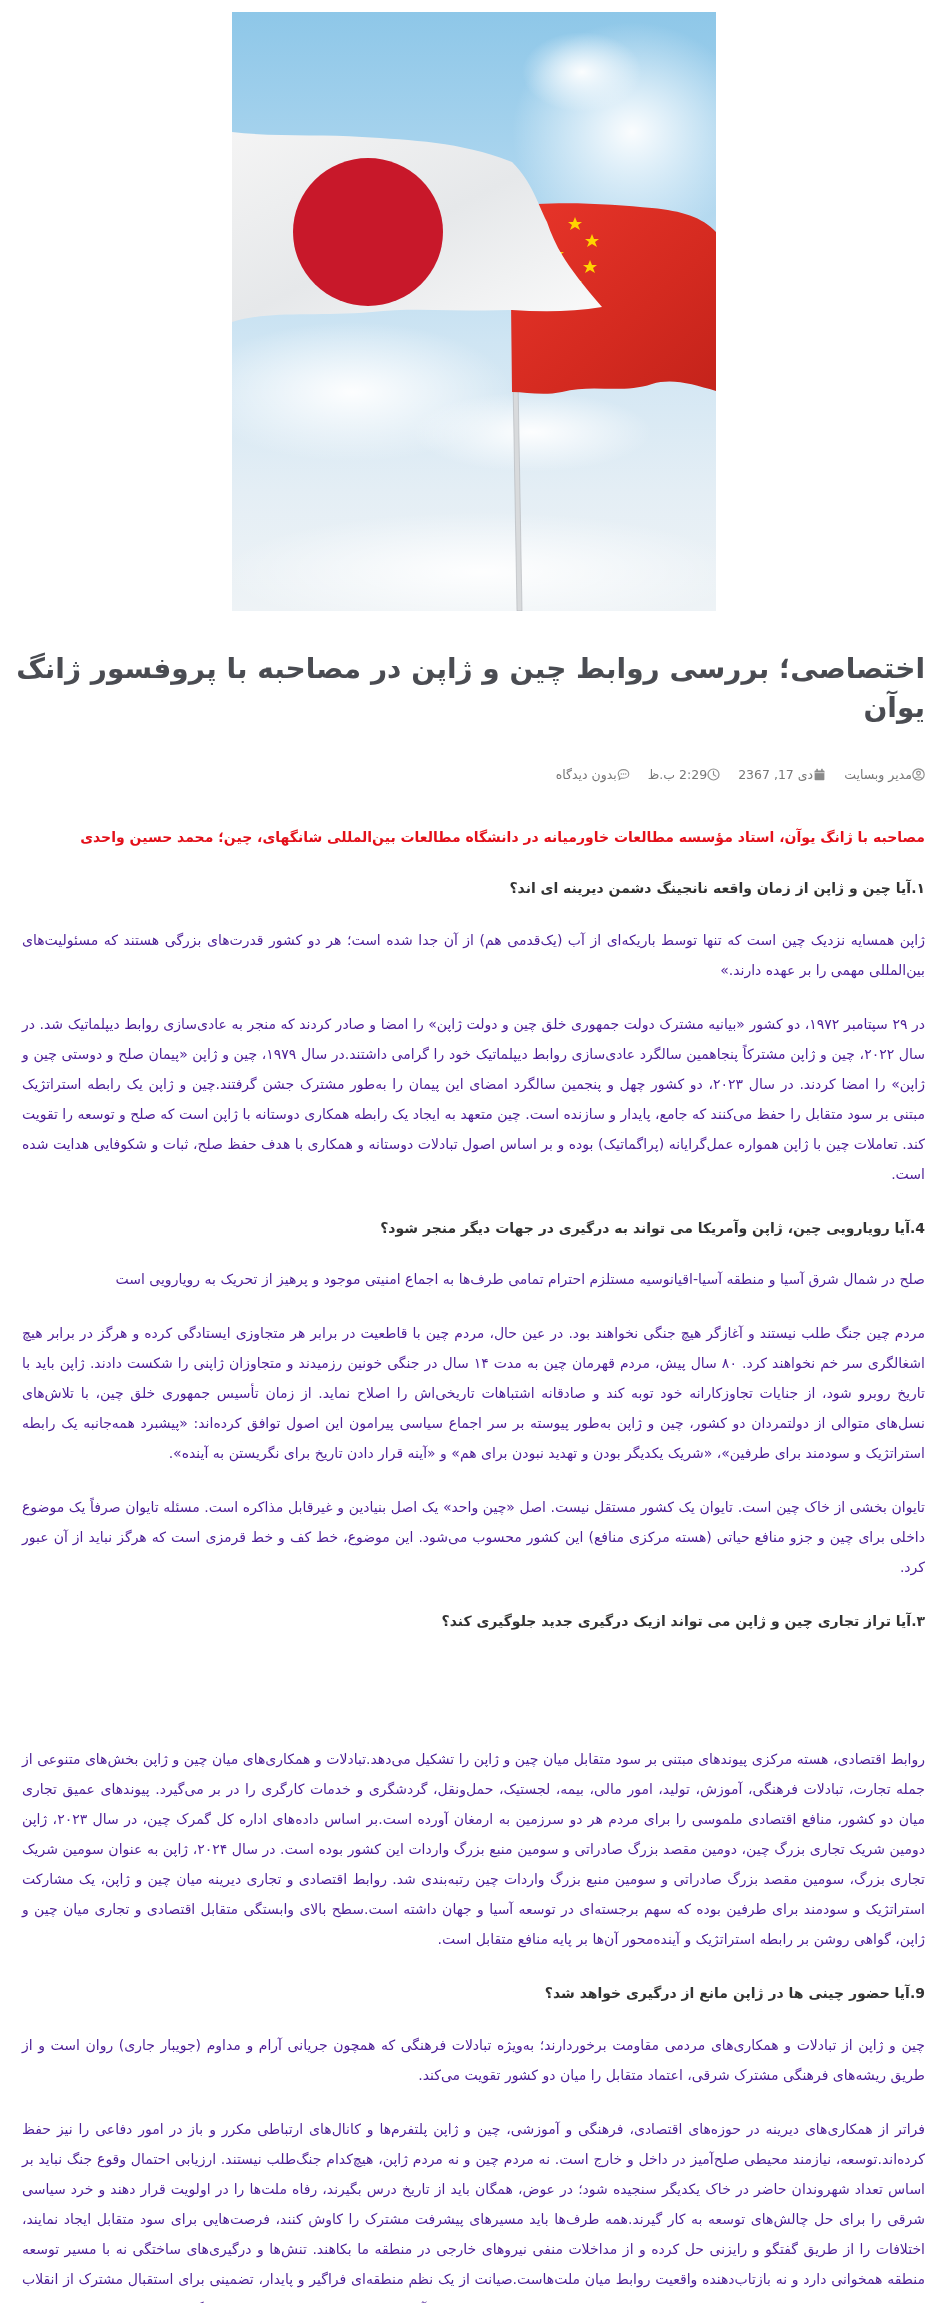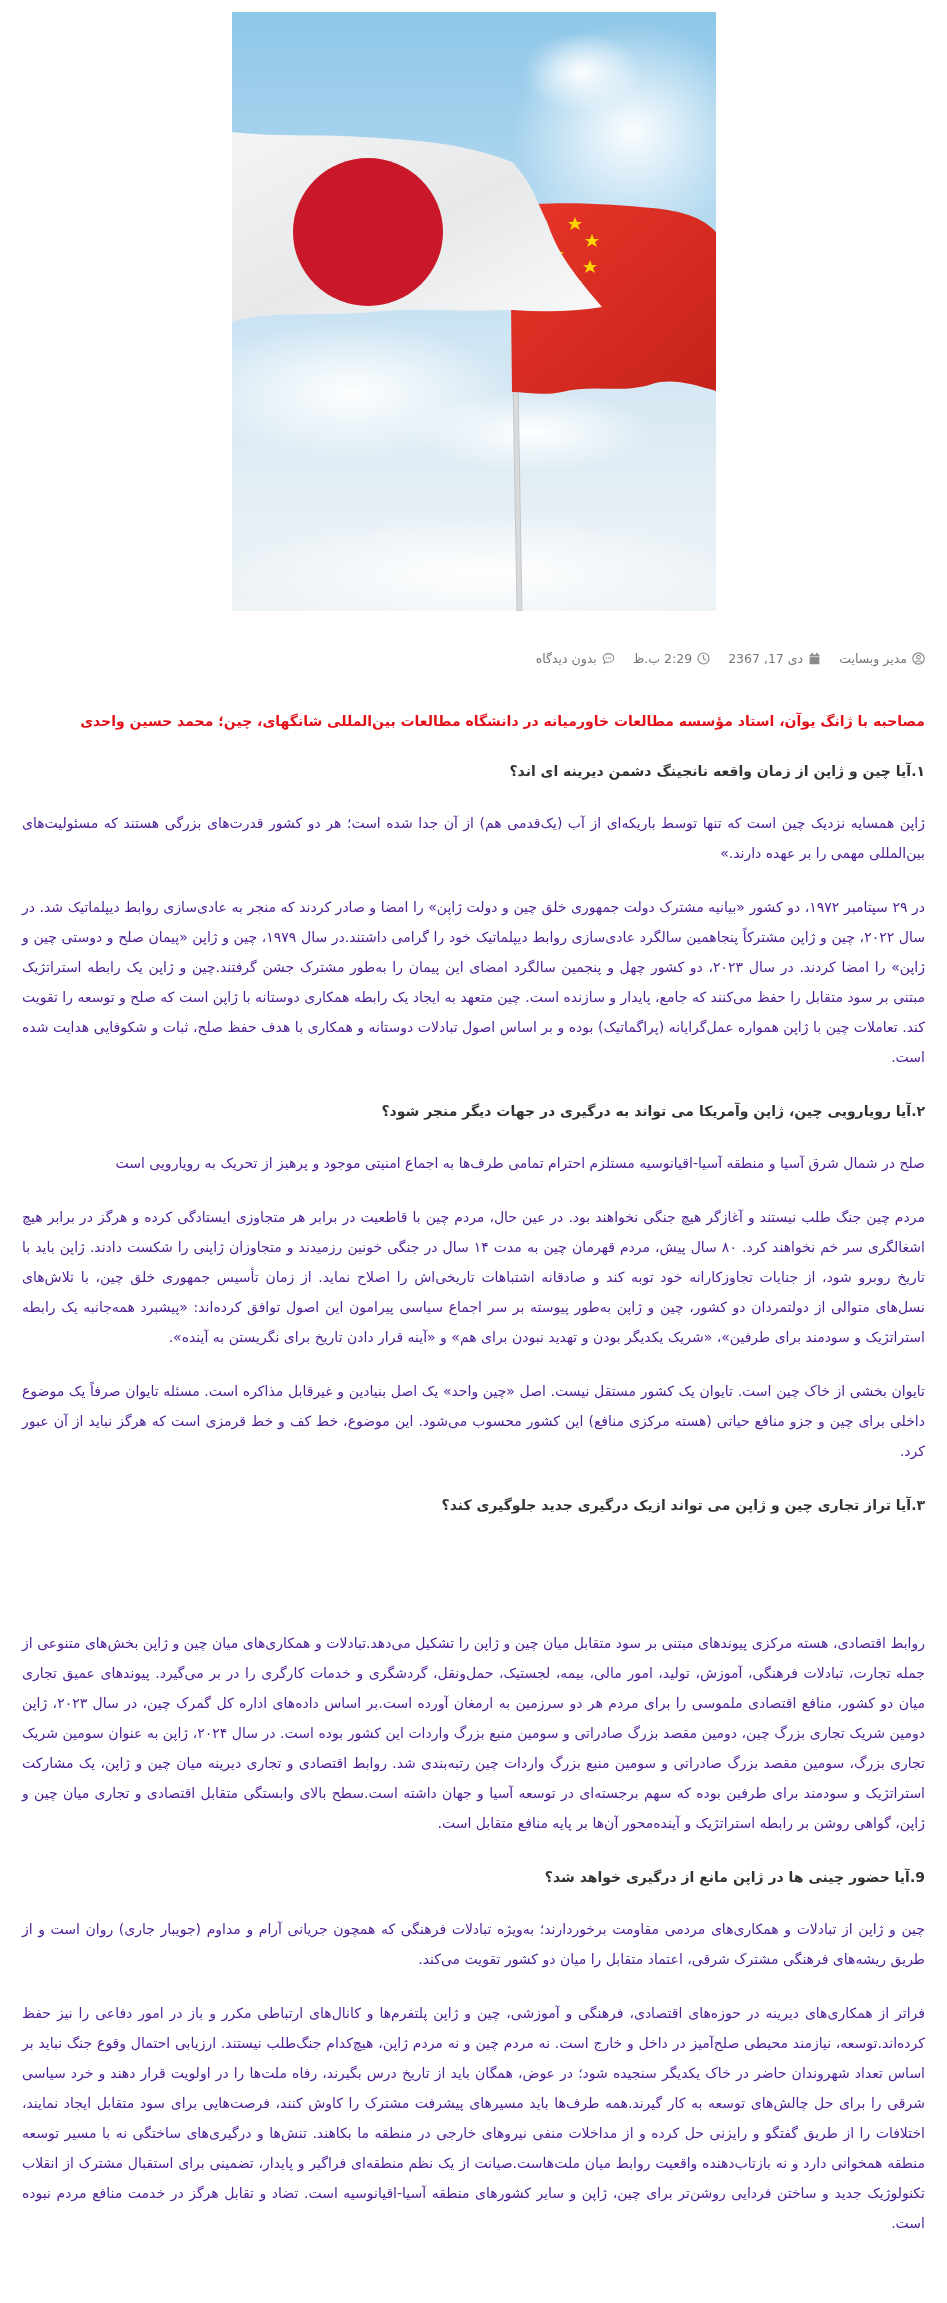--- a/index.html
+++ b/index.html
@@ -40,21 +40,21 @@
     .meta {
       margin-top: 40px;
       display: flex;
       flex-direction: row;
       align-items: center;
       gap: 18px;
       font-size: 12.5px;
       color: #777777;
       padding-right: 8px;
     }
-    .meta-item { display: inline-flex; align-items: center; gap: 5px; }
+    .meta-item { display: inline-flex; align-items: center; }
     .meta-icon { width: 13px; height: 13px; display: inline-block; color: #8a8a8a; }
 
     
     .lead {
       margin-top: 44px;
       color: #e3101a;
       font-size: 14px;
       font-weight: bold;
       line-height: 1.6;
       padding-right: 8px;
@@ -114,20 +114,21 @@
       <polygon points="343,205 345,210 350,210 346,213 348,218 343,215 338,218 340,213 336,210 341,210" fill="#ffd400"></polygon>
       <polygon points="360,222 362,227 367,227 363,230 365,235 360,232 355,235 357,230 353,227 358,227" fill="#ffd400"></polygon>
       <polygon points="358,248 360,253 365,253 361,256 363,261 358,258 353,261 355,256 351,253 356,253" fill="#ffd400"></polygon>
       <polygon points="343,264 345,269 350,269 346,272 348,277 343,274 338,277 340,272 336,269 341,269" fill="#ffd400"></polygon>
 
       <path d="M 0 120 C 40 125, 90 122, 130 125 C 180 128, 230 130, 280 150 C 300 170, 305 190, 315 210 C 325 240, 340 260, 370 295 C 340 300, 310 300, 280 298 C 230 300, 180 295, 140 300 C 80 305, 40 298, 0 310 Z" fill="url(#jpflag)"></path>
       <ellipse cx="136" cy="220" rx="75" ry="74" fill="#c8182a"></ellipse>
     </svg>
   </div>
 
+  <h1 class="title">اختصاصی؛ بررسی روابط چین و ژاپن در مصاحبه با پروفسور ژانگ یوآن</h1>
 
   <div class="meta">
     <span class="meta-item">
       <svg class="meta-icon" viewBox="0 0 16 16">
         <circle cx="8" cy="8" r="7" fill="none" stroke="currentColor" stroke-width="1.4"></circle>
         <circle cx="8" cy="6.5" r="2.3" fill="none" stroke="currentColor" stroke-width="1.4"></circle>
         <path d="M 3.8 12.8 C 5 10.5, 11 10.5, 12.2 12.8" fill="none" stroke="currentColor" stroke-width="1.4"></path>
       </svg>
       <span>مدیر وبسایت</span>
     </span>
@@ -159,21 +160,21 @@
   </div>
 
   <p class="lead" style="color: rgb(227, 16, 26);">مصاحبه با ژانگ یوآن، استاد مؤسسه مطالعات خاورمیانه در دانشگاه مطالعات بین‌المللی شانگهای، چین؛ محمد حسین واحدی</p>
 
   <div class="body">
 
     <h3 class="q">۱.آیا چین و ژاپن از زمان واقعه نانجینگ دشمن دیرینه ای اند؟</h3>
     <p class="para">ژاپن همسایه نزدیک چین است که تنها توسط باریکه‌ای از آب (یک‌قدمی هم) از آن جدا شده است؛ هر دو کشور قدرت‌های بزرگی هستند که مسئولیت‌های بین‌المللی مهمی را بر عهده دارند.»</p>
     <p class="para">در ۲۹ سپتامبر ۱۹۷۲، دو کشور «بیانیه مشترک دولت جمهوری خلق چین و دولت ژاپن» را امضا و صادر کردند که منجر به عادی‌سازی روابط دیپلماتیک شد. در سال ۲۰۲۲، چین و ژاپن مشترکاً پنجاهمین سالگرد عادی‌سازی روابط دیپلماتیک خود را گرامی داشتند.در سال ۱۹۷۹، چین و ژاپن «پیمان صلح و دوستی چین و ژاپن» را امضا کردند. در سال ۲۰۲۳، دو کشور چهل و پنجمین سالگرد امضای این پیمان را به‌طور مشترک جشن گرفتند.چین و ژاپن یک رابطه استراتژیک مبتنی بر سود متقابل را حفظ می‌کنند که جامع، پایدار و سازنده است. چین متعهد به ایجاد یک رابطه همکاری دوستانه با ژاپن است که صلح و توسعه را تقویت کند. تعاملات چین با ژاپن همواره عمل‌گرایانه (پراگماتیک) بوده و بر اساس اصول تبادلات دوستانه و همکاری با هدف حفظ صلح، ثبات و شکوفایی هدایت شده است.</p>
 
-    <h3 class="q">۲.آیا رویارویی چین، ژاپن وآمریکا می تواند به درگیری در جهات دیگر منجر شود؟</h3>
+    <h3 class="q">4.آیا رویارویی چین، ژاپن وآمریکا می تواند به درگیری در جهات دیگر منجر شود؟</h3>
     <p class="para">صلح در شمال شرق آسیا و منطقه آسیا-اقیانوسیه مستلزم احترام تمامی طرف‌ها به اجماع امنیتی موجود و پرهیز از تحریک به رویارویی است</p>
     <p class="para">مردم چین جنگ طلب نیستند و آغازگر هیچ جنگی نخواهند بود. در عین حال، مردم چین با قاطعیت در برابر هر متجاوزی ایستادگی کرده و هرگز در برابر هیچ اشغالگری سر خم نخواهند کرد. ۸۰ سال پیش، مردم قهرمان چین به مدت ۱۴ سال در جنگی خونین رزمیدند و متجاوزان ژاپنی را شکست دادند. ژاپن باید با تاریخ روبرو شود، از جنایات تجاوزکارانه خود توبه کند و صادقانه اشتباهات تاریخی‌اش را اصلاح نماید. از زمان تأسیس جمهوری خلق چین، با تلاش‌های نسل‌های متوالی از دولتمردان دو کشور، چین و ژاپن به‌طور پیوسته بر سر اجماع سیاسی پیرامون این اصول توافق کرده‌اند: «پیشبرد همه‌جانبه یک رابطه استراتژیک و سودمند برای طرفین»، «شریک یکدیگر بودن و تهدید نبودن برای هم» و «آینه قرار دادن تاریخ برای نگریستن به آینده».</p>
     <p class="para">تایوان بخشی از خاک چین است. تایوان یک کشور مستقل نیست. اصل «چین واحد» یک اصل بنیادین و غیرقابل مذاکره است. مسئله تایوان صرفاً یک موضوع داخلی برای چین و جزو منافع حیاتی (هسته مرکزی منافع) این کشور محسوب می‌شود. این موضوع، خط کف و خط قرمزی است که هرگز نباید از آن عبور کرد.</p>
 
     <h3 class="q">۳.آیا تراز تجاری چین و ژاپن می تواند ازیک درگیری جدید جلوگیری کند؟</h3>
     <p class="para spacer-p"></p>
     <p class="para">روابط اقتصادی، هسته مرکزی پیوندهای مبتنی بر سود متقابل میان چین و ژاپن را تشکیل می‌دهد.تبادلات و همکاری‌های میان چین و ژاپن بخش‌های متنوعی از جمله تجارت، تبادلات فرهنگی، آموزش، تولید، امور مالی، بیمه، لجستیک، حمل‌ونقل، گردشگری و خدمات کارگری را در بر می‌گیرد. پیوندهای عمیق تجاری میان دو کشور، منافع اقتصادی ملموسی را برای مردم هر دو سرزمین به ارمغان آورده است.بر اساس داده‌های اداره کل گمرک چین، در سال ۲۰۲۳، ژاپن دومین شریک تجاری بزرگ چین، دومین مقصد بزرگ صادراتی و سومین منبع بزرگ واردات این کشور بوده است. در سال ۲۰۲۴، ژاپن به عنوان سومین شریک تجاری بزرگ، سومین مقصد بزرگ صادراتی و سومین منبع بزرگ واردات چین رتبه‌بندی شد. روابط اقتصادی و تجاری دیرینه میان چین و ژاپن، یک مشارکت استراتژیک و سودمند برای طرفین بوده که سهم برجسته‌ای در توسعه آسیا و جهان داشته است.سطح بالای وابستگی متقابل اقتصادی و تجاری میان چین و ژاپن، گواهی روشن بر رابطه استراتژیک و آینده‌محور آن‌ها بر پایه منافع متقابل است.</p>
 
     <h3 class="q">9.آیا حضور چینی ها در ژاپن مانع از درگیری خواهد شد؟</h3>
     <p class="para">چین و ژاپن از تبادلات و همکاری‌های مردمی مقاومت برخوردارند؛ به‌ویژه تبادلات فرهنگی که همچون جریانی آرام و مداوم (جویبار جاری) روان است و از طریق ریشه‌های فرهنگی مشترک شرقی، اعتماد متقابل را میان دو کشور تقویت می‌کند.</p>

